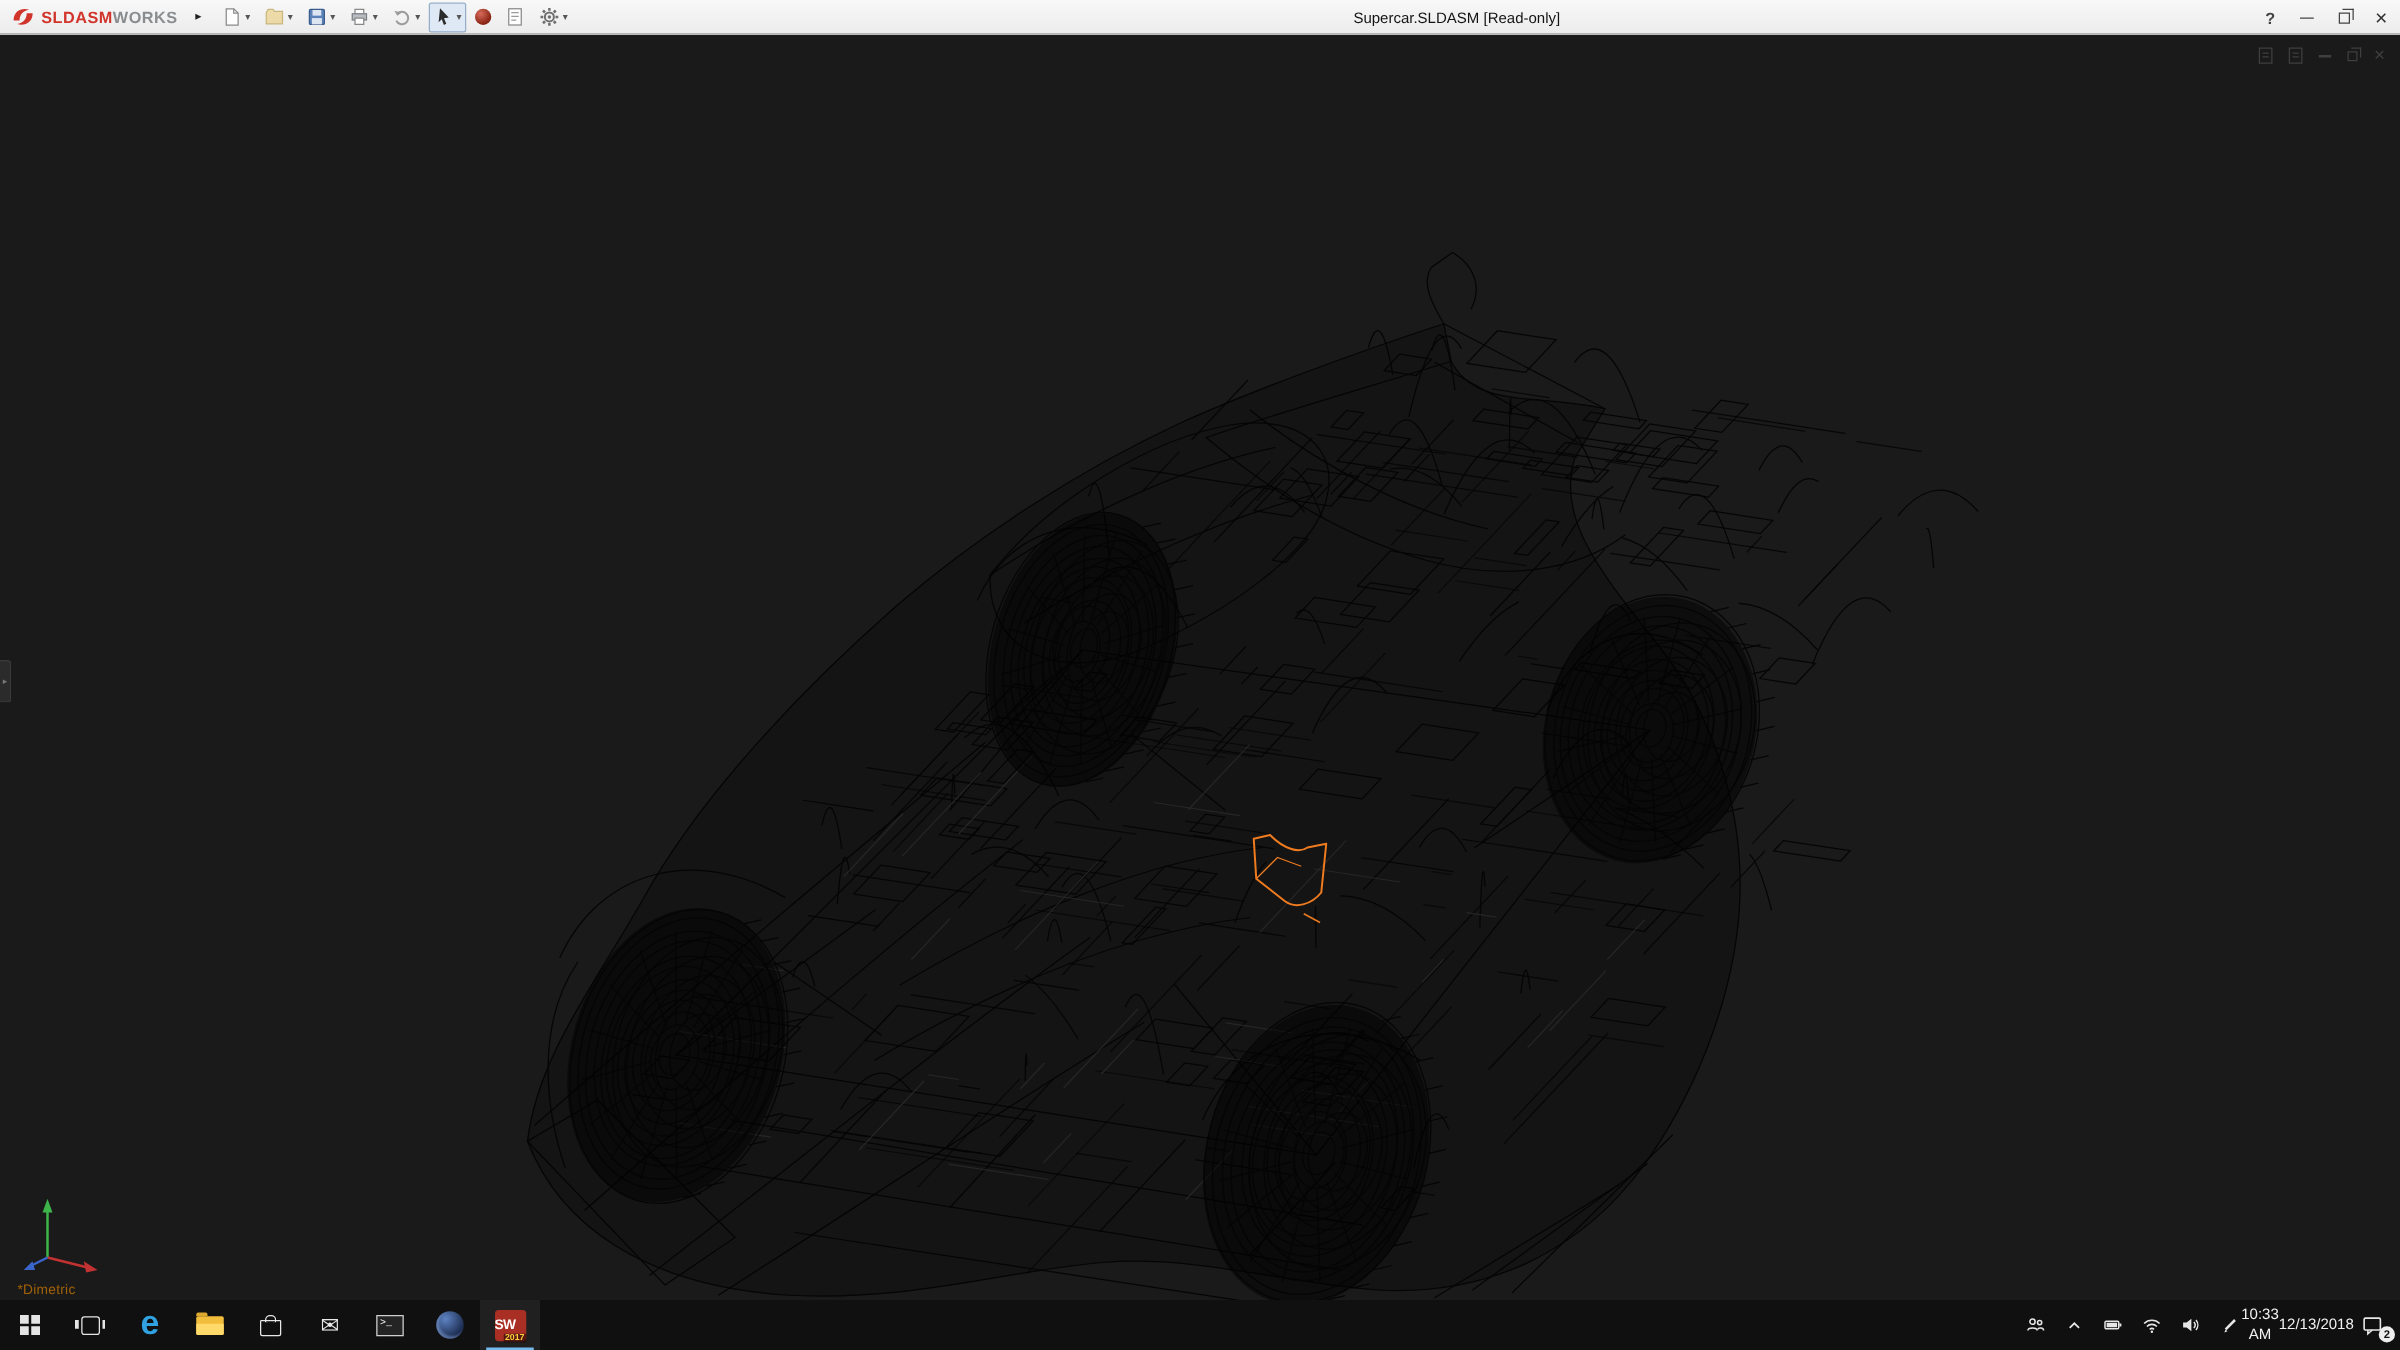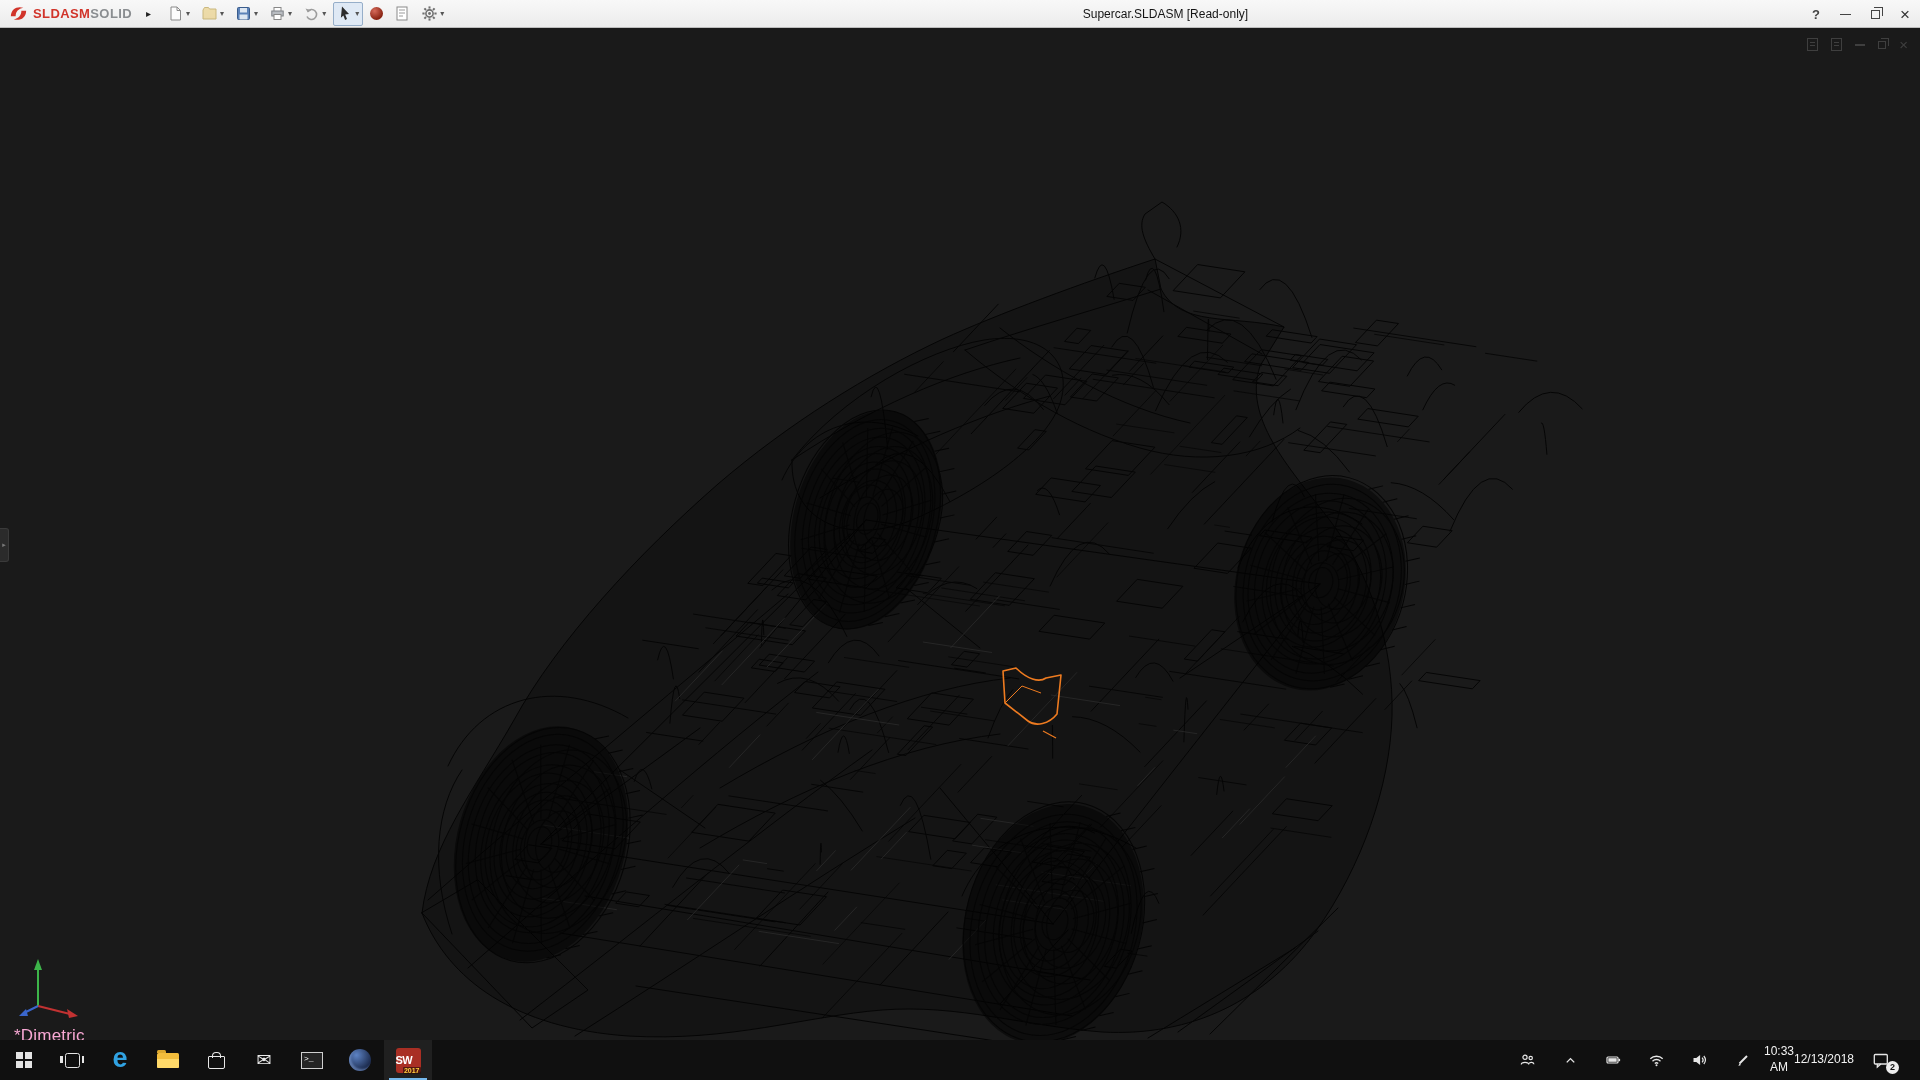--- a/index.html
+++ b/index.html
@@ -32,21 +32,21 @@
   .vp-controls{position:absolute;top:9px;right:12px;display:flex;align-items:center;gap:13px}
   .ghost-doc{display:inline-block;width:11px;height:13px;border:1px solid #3f3f3f;position:relative}
   .ghost-doc::before{content:"";position:absolute;left:2px;top:3px;width:5px;border-top:1px solid #3f3f3f;box-shadow:0 3px 0 #3f3f3f}
   .ghost-min{display:inline-block;width:10px;border-top:2px solid #3f3f3f}
   .ghost-restore{display:inline-block;width:8px;height:8px;border:1.2px solid #3f3f3f;position:relative}
   .ghost-restore::before{content:"";position:absolute;left:2px;top:-4px;width:7px;height:7px;border-top:1.2px solid #3f3f3f;border-right:1.2px solid #3f3f3f}
   .ghost-close{color:#3f3f3f;font-size:15px;line-height:1}
   .side-tab{position:absolute;left:0;top:500px;width:9px;height:34px;background:#2b2b2b;border:1px solid #3a3a3a;border-left:none;
     border-radius:0 3px 3px 0;color:#7a7a7a;font-size:7px;display:flex;align-items:center;justify-content:center}
   .triad{position:absolute;left:6px;top:922px}
-  .orientation-label{position:absolute;left:14px;top:998px;font-size:17px;color:#f9a8d4;letter-spacing:.2px}
+  .orientation-label{position:absolute;left:14px;top:998px;font-size:11px;color:#a16207;letter-spacing:.2px}
 
   
   .taskbar{position:absolute;left:0;bottom:0;width:1920px;height:40px;background:#101010;display:flex;align-items:stretch;z-index:20}
   .slot{width:48px;display:flex;align-items:center;justify-content:center;position:relative;flex:none}
   .slot-active{background:rgba(255,255,255,.07)}
   .slot-active::after{content:"";position:absolute;left:5px;right:5px;bottom:0;height:2px;background:#76b9ed}
   .start-grid{display:grid;grid-template-columns:7px 7px;grid-gap:1.5px}
   .start-grid i{width:7px;height:7px;background:#e4e4e4}
   .search-box{width:332px;flex:none;display:flex;align-items:center;background:#191919;border:1px solid #878787;height:40px}
   .cortana-ring{width:19px;height:19px;border:2px solid #ececec;border-radius:50%;margin:0 9px 0 11px;flex:none}
@@ -63,36 +63,36 @@
   .store-ic{width:17px;height:13px;border:1.6px solid #e8e8e8;border-radius:1px 1px 2px 2px;position:relative;margin-top:4px}
   .store-ic::before{content:"";position:absolute;left:3.5px;top:-5px;width:7px;height:5px;border:1.6px solid #e8e8e8;border-bottom:none;border-radius:4px 4px 0 0}
   .mail-glyph{font-size:18px;color:#eaeaea;line-height:1}
   .console-ic{width:22px;height:17px;background:#242424;border:1px solid #cfcfcf;color:#fff;
     font-family:"Liberation Mono",monospace;font-size:8px;line-height:1;padding:2px 0 0 2px}
   .blueapp-ic{width:22px;height:22px;border-radius:50%;background:radial-gradient(circle at 34% 28%,#5d83c4,#1c2b4e 72%);
     box-shadow:inset 2px -2px 2px rgba(130,160,215,.55)}
   .sw-ic{width:25px;height:25px;background:#a92f24;border-radius:3px;position:relative;display:flex;align-items:center;}
   .sw-letters{color:#fff;font-size:11px;font-weight:bold;letter-spacing:-.5px}
   .sw-year{position:absolute;right:0;bottom:-1px;font-size:7px;font-weight:bold;color:#ffd23e;background:rgba(40,10,8,.65);padding:0 1px;border-radius:1px}
-  .tray{margin-left:auto;display:flex;align-items:flex-end;gap:16px;padding-right:20px}
+  .tray{margin-left:auto;display:flex;align-items:flex-end;gap:4px;padding-right:3px}
   .tray-btn{width:27px;height:40px;display:flex;align-items:center;justify-content:center;position:relative}
   .clock{width:74px;text-align:center;color:#f2f2f2;font-size:12px;line-height:1.3}
   .badge{position:absolute;right:1px;bottom:6px;min-width:13px;height:13px;border-radius:7px;background:#ededed;color:#111;
     font-size:9px;font-weight:bold;line-height:13px;text-align:center;padding:0 2px}
 </style>
 </head>
 <body>
 
 <div class="titlebar">
   <div class="logo">
     <svg width="21" height="21" viewBox="0 0 22 22">
       <path d="M3 14 C3 6 10 3 16 5 C11 6 8 9 8 14 Z" fill="#d1342a"></path>
       <path d="M19 8 C19 16 12 19 6 17 C11 16 14 13 14 8 Z" fill="#d1342a"></path>
     </svg>
-    <span class="logo-text"><span class="logo-solid">SLDASM</span><span class="logo-works">SOLID</span></span>
+    <span class="logo-text"><span class="logo-solid">SLDASM</span><span class="logo-works">WORKS</span></span>
   </div>
   <span class="expand-arrow">▸</span>
 
   <div class="toolbar">
     <div class="tb-item">
       <svg width="17" height="17" viewBox="0 0 17 17">
         <path d="M4 2 h6 l3.5 3.5 V15 H4 Z" fill="#fdfdfd" stroke="#8a8a8a"></path>
           <path d="M10 2 v3.5 h3.5" fill="none" stroke="#8a8a8a"></path>
       </svg>
       <span class="caret">▾</span>

